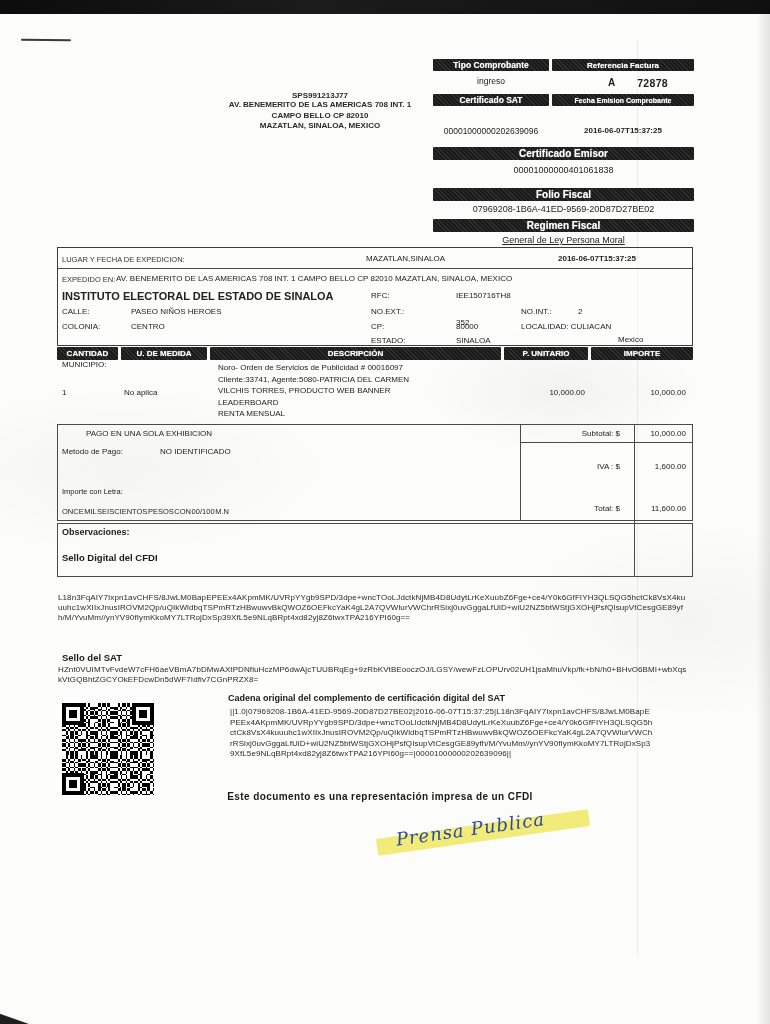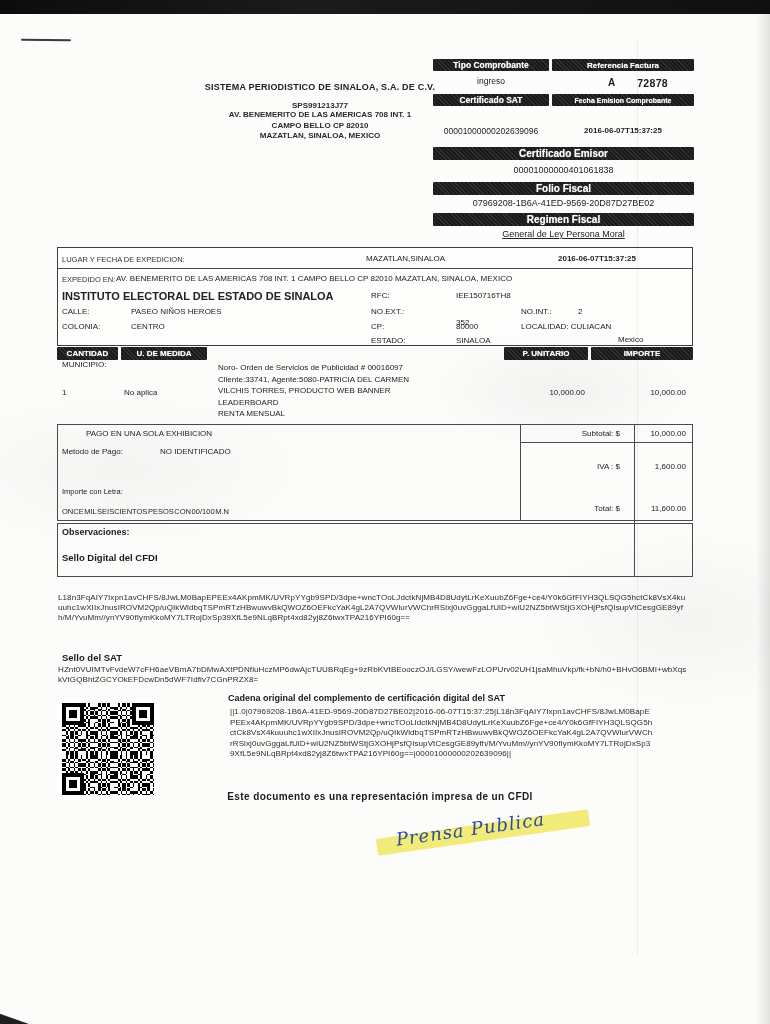--- a/index.html
+++ b/index.html
@@ -98,21 +98,20 @@
 
 <div class="page">
 
   <div class="abs scan-top-bar"></div>
   <div class="abs scan-pen-mark"></div>
   <div class="abs scan-vline"></div>
   <div class="abs scan-right-shadow"></div>
   <div class="abs scan-corner-mark"></div>
 
   <div class="abs issuer">
-    <div class="issuer-name">SISTEMA PERIODISTICO DE SINALOA, S.A. DE C.V.</div>
     <div class="issuer-rfc">SPS991213J77</div>
     <div class="issuer-line">AV. BENEMERITO DE LAS AMERICAS 708 INT. 1</div>
     <div class="issuer-line">CAMPO BELLO CP 82010</div>
     <div class="issuer-line">MAZATLAN, SINALOA, MEXICO</div>
   </div>
 
   <div class="abs fiscal">
     <div class="bar-row">
       <div class="bar bar-sm" style="width:116px">Tipo Comprobante</div>
       <div class="bar bar-sm" style="width:142px; font-size:8px">Referencia Factura</div>
@@ -127,21 +126,21 @@
     <div class="bar-row" style="margin-top:5px;">
       <div class="bar bar-sm" style="width:116px">Certificado SAT</div>
       <div class="bar bar-sm bar-xs" style="width:142px">Fecha Emision Comprobante</div>
     </div>
     <div class="bar-row" style="margin-top:20px; height:12px;">
       <div class="fval" style="width:116px">00001000000202639096</div>
       <div class="fval fval-bold" style="width:142px; font-size:8px">2016-06-07T15:37:25</div>
     </div>
     <div class="bar bar-lg" style="margin-top:9px;">Certificado Emisor</div>
     <div class="fval" style="margin-top:5px; font-size:9px;">00001000000401061838</div>
-    <div class="bar bar-lg" style="margin-top:7px;">Folio Fiscal</div>
+    <div class="bar bar-lg" style="margin-top:13px;">Folio Fiscal</div>
     <div class="fval" style="margin-top:3px; font-size:9px;">07969208-1B6A-41ED-9569-20D87D27BE02</div>
     <div class="bar bar-lg" style="margin-top:5px;">Regimen Fiscal</div>
     <div class="fval" style="margin-top:3px; font-size:9px;text-decoration:underline;">General de Ley Persona Moral</div>
   </div>
 
   <div class="abs info-box">
     <div class="divider"></div>
     <span class="lab" style="left:4px; top:7px;">LUGAR Y FECHA DE EXPEDICION:</span>
     <span style="left:308px; top:6px;">MAZATLAN,SINALOA</span>
     <span class="bold" style="left:500px; top:6px;">2016-06-07T15:37:25</span>
@@ -167,20 +166,21 @@
     <span style="left:463px; top:74px;">LOCALIDAD: CULIACAN</span>
 
     <span style="left:4px; top:88px;margin-top:24px;">MUNICIPIO:</span>
     <span style="left:313px; top:88px;">ESTADO:</span>
     <span style="left:398px; top:88px;">SINALOA</span>
     <span style="left:560px; top:87px;">Mexico</span>
   </div>
 
   <div class="abs bar th" style="left:57px; top:347px; width:61px;">CANTIDAD</div>
   <div class="abs bar th" style="left:121px; top:347px; width:86px;">U. DE MEDIDA</div>
+  <div class="abs bar th" style="left:210px; top:347px; width:291px;">DESCRIPCIÓN</div>
   <div class="abs bar th" style="left:504px; top:347px; width:84px;">P. UNITARIO</div>
   <div class="abs bar th" style="left:591px; top:347px; width:102px;">IMPORTE</div>
 
   <div class="cell" style="left:62px; top:388px;">1</div>
   <div class="cell" style="left:124px; top:388px;">No aplica</div>
   <div class="abs" style="left:218px; top:363px; width:290px;">
     <div class="cell" style="position:static;">Noro- Orden de Servicios de Publicidad # 00016097</div>
     <div class="cell" style="position:static; margin-top:2.5px;">Cliente:33741, Agente:5080-PATRICIA DEL CARMEN</div>
     <div class="cell" style="position:static; margin-top:2.5px;">VILCHIS TORRES, PRODUCTO WEB  BANNER</div>
     <div class="cell" style="position:static; margin-top:2.5px;">LEADERBOARD</div>

